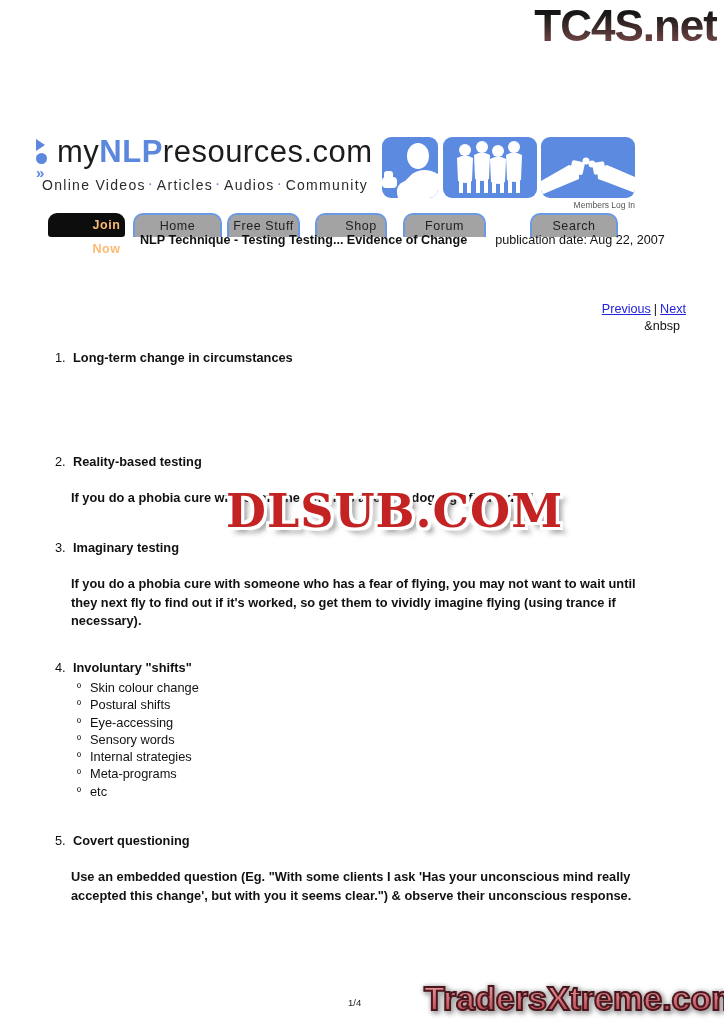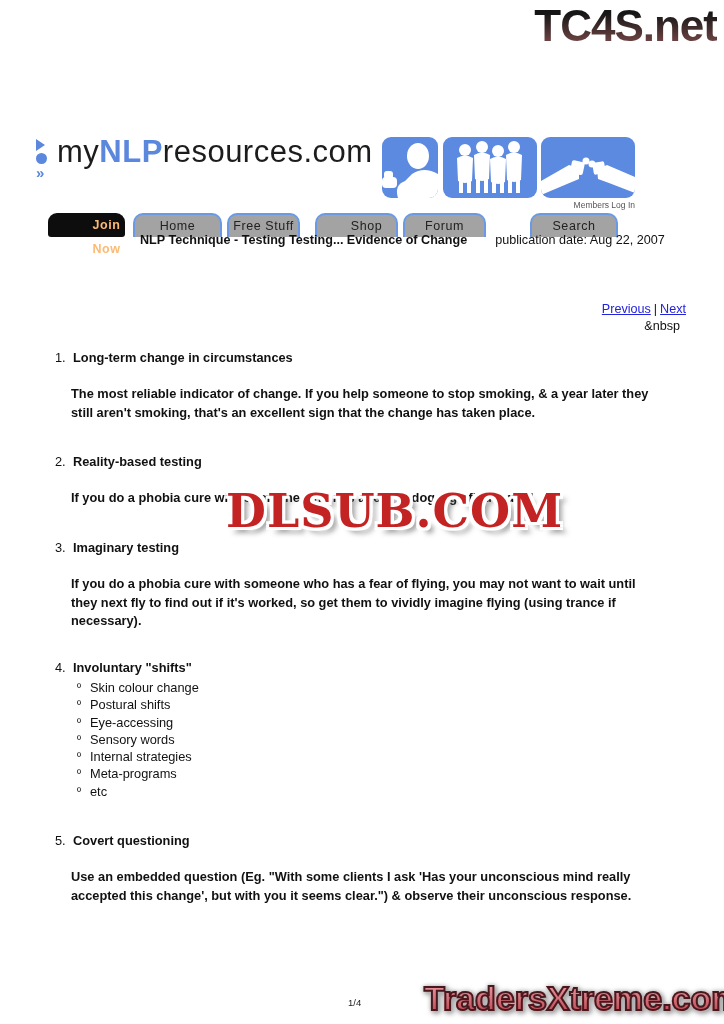--- a/index.html
+++ b/index.html
@@ -34,21 +34,21 @@
   .members{position:absolute;top:200px;left:560px;width:75px;text-align:right;font-size:8.5px;color:#555;}
 
   
   .tab{position:absolute;top:213px;height:24px;box-sizing:border-box;text-align:center;
        font-size:12.5px;line-height:23px;letter-spacing:0.6px;color:#222;cursor:default;}
   .tab.join{left:48px;width:77px;background:#0d0d0d;color:#fdba74;font-weight:700;
             border-radius:9px 9px 3px 3px;line-height:24px;padding-left:40px;}
   .tab.plain{background:#a3a3a3;border:2px solid #6b9ae4;border-bottom:none;border-radius:10px 10px 0 0;}
   .tab.home{left:133px;width:89px;}
   .tab.free{left:227px;width:73px;}
-  .tab.shop{left:315px;width:83px;padding-left:20px;}
+  .tab.shop{left:315px;width:72px;padding-left:20px;}
   .tab.forum{left:403px;width:83px;}
   .tab.search{left:530px;width:88px;}
 
   
   .titleline{position:absolute;left:140px;top:233px;width:560px;font-size:12.6px;white-space:nowrap;}
   .titleline .t{font-weight:700;}
   .titleline .d{font-weight:400;margin-left:28px;}
 
   
   .pn{position:absolute;top:302px;right:38px;text-align:right;font-size:12.6px;}
@@ -92,20 +92,21 @@
 
   <div class="tc4s">TC4S.net</div>
 
   <div class="logo-icon">
     <span class="tri"></span>
     <span class="dot"></span>
     <span class="chev">»</span>
   </div>
   <div class="logo-text"><span>my</span><span class="nlp">NLP</span><span>resources.com</span></div>
 
+  <div class="tagline"><span>Online Videos</span><span class="sep">·</span><span>Articles</span><span class="sep">·</span><span>Audios</span><span class="sep">·</span><span>Community</span></div>
 
   <div class="tile tile1">
     <svg viewBox="0 0 56 61">
       <ellipse cx="36" cy="19" rx="11" ry="13" fill="#fff"></ellipse>
       <path d="M16 61 L56 61 L56 37 Q42 29 30 37 L23 44 Q12 48 16 61 Z" fill="#fff"></path>
       <rect x="0" y="40" width="15" height="11" rx="4" fill="#fff"></rect>
       <rect x="2" y="34" width="9" height="8" rx="3" fill="#fff"></rect>
     </svg>
   </div>
   <div class="tile tile2">
@@ -150,22 +151,20 @@
   <div class="titleline"><span class="t">NLP Technique - Testing Testing... Evidence of Change</span><span class="d">publication date: Aug 22, 2007</span></div>
 
   <div class="pn"><a href="#">Previous</a><span class="pipe">|</span><a href="#">Next</a></div>
   <div class="nbsp">&amp;nbsp</div>
 
   <div class="item i1">
     <div class="hrow">
         <span class="num">1.</span>
         <span class="head">Long-term change in circumstances</span>
       </div>
-    <div class="body"> The most reliable indicator of change. If you help someone to stop smoking, &amp; a year later they
-still aren't smoking, that's an excellent sign that the change has taken place.</div>
   </div>
 
   <div class="item i2">
     <div class="hrow">
         <span class="num">2.</span>
         <span class="head">Reality-based testing</span>
       </div>
     <div class="body"> If you do a phobia cure with someone who has a fear of dogs, go find a dog!</div>
   </div>
 

